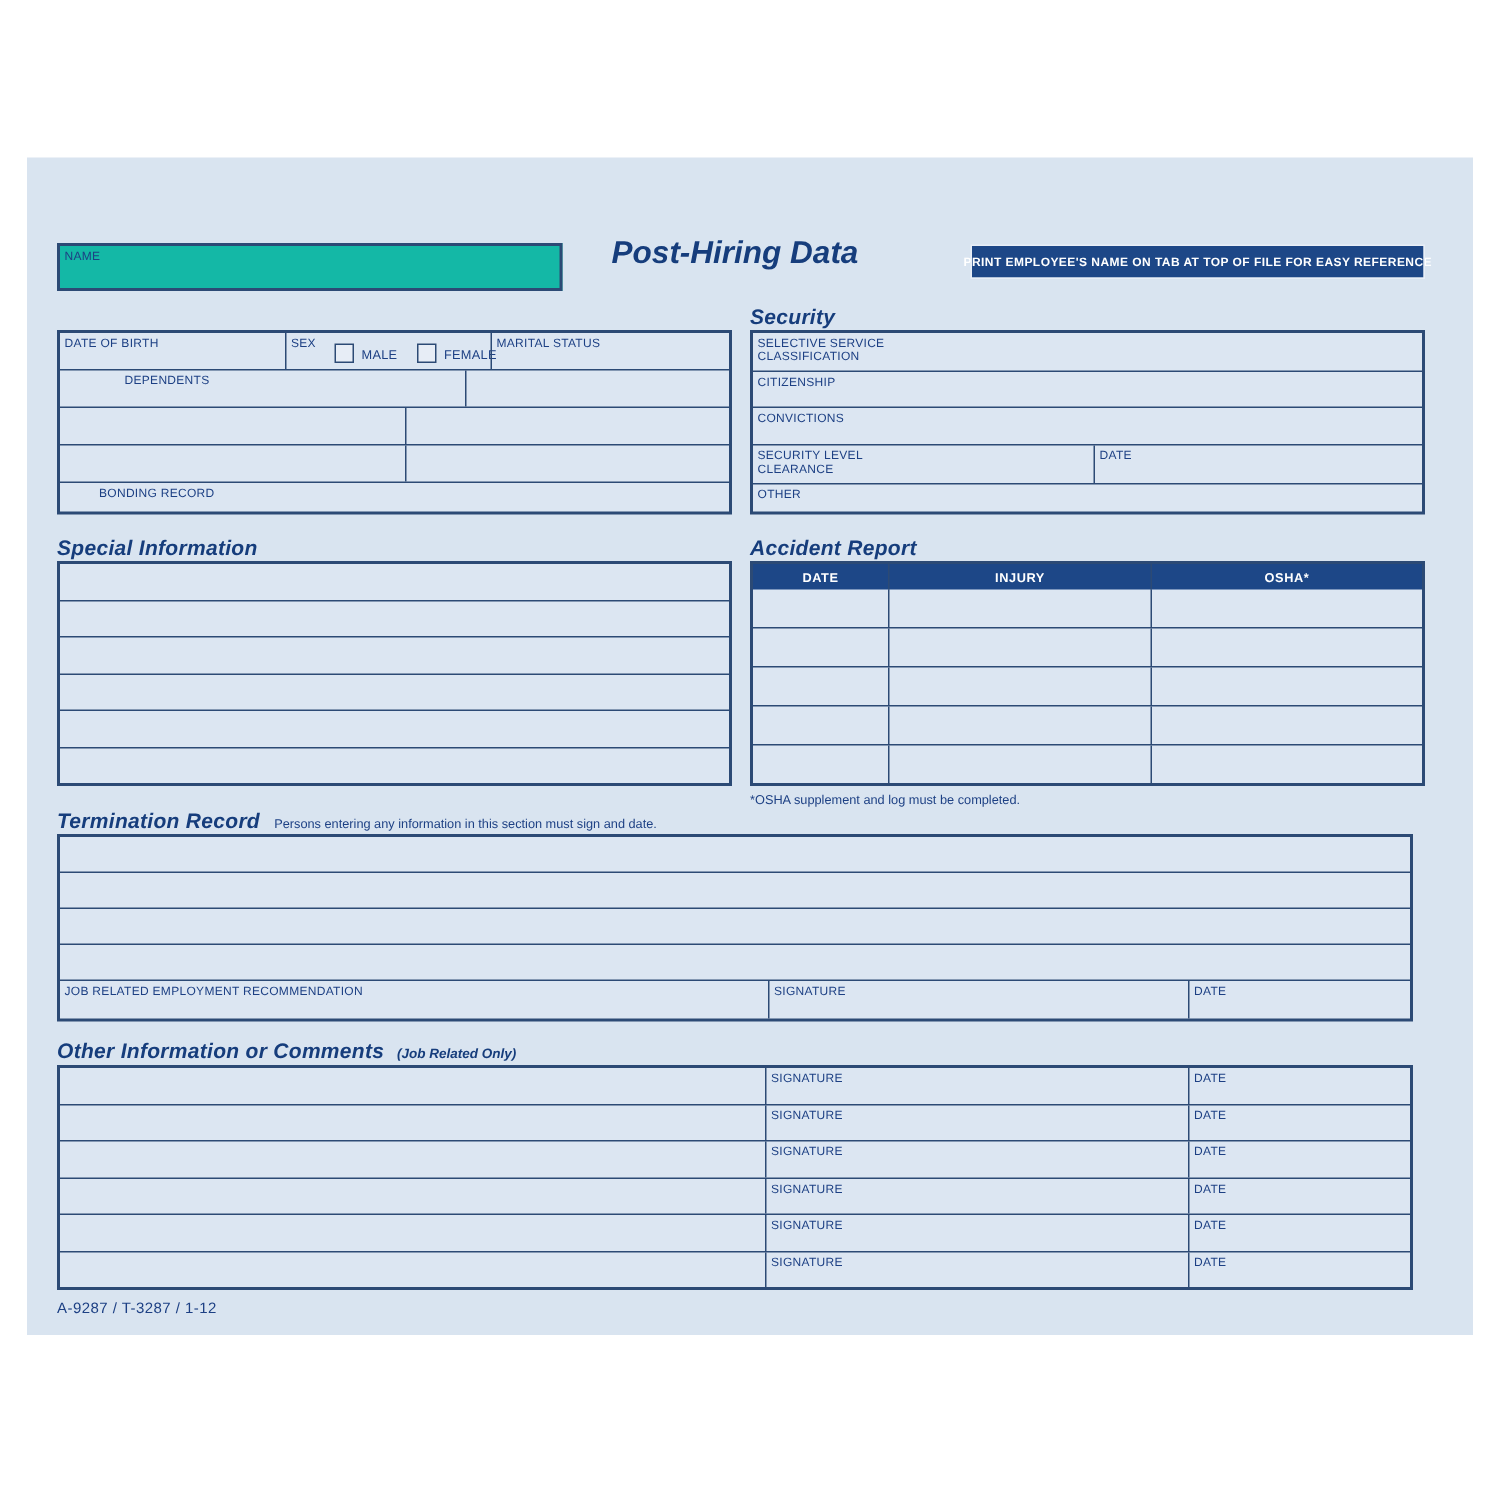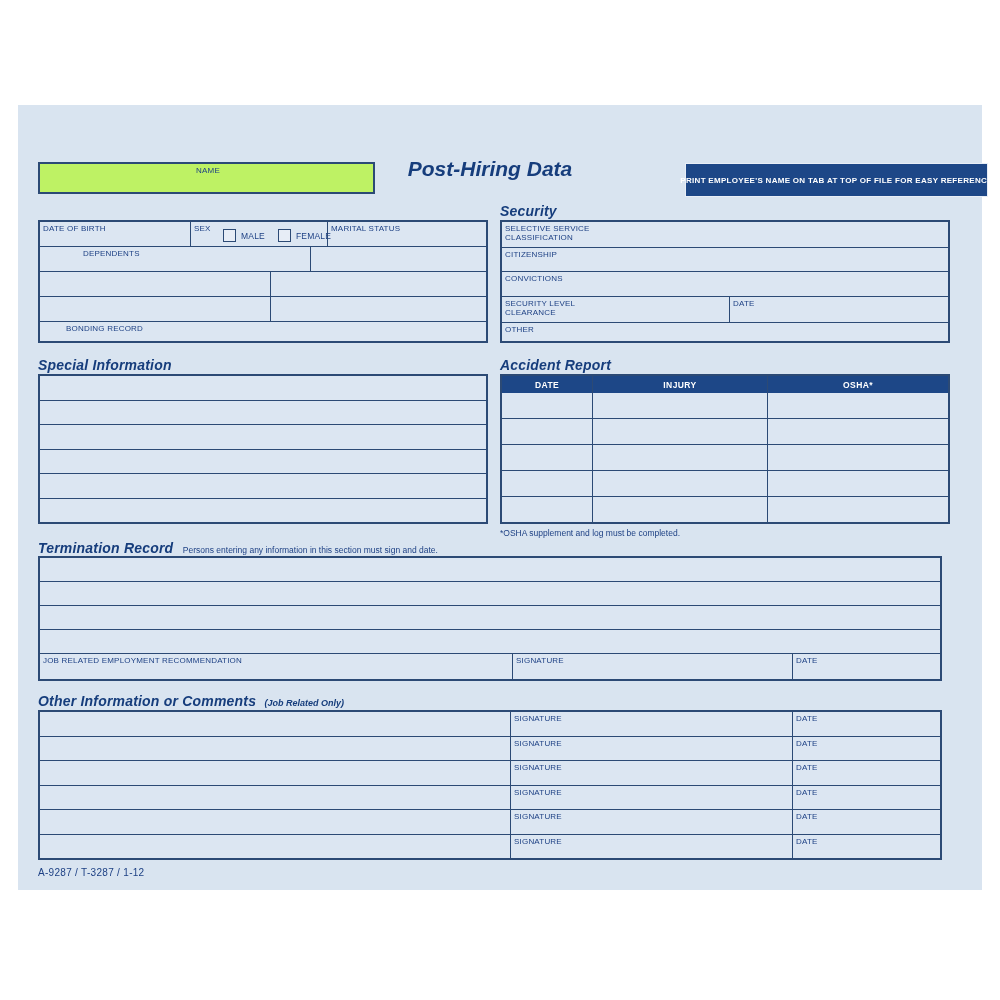--- a/index.html
+++ b/index.html
@@ -36,21 +36,21 @@
   .lbl{
     display:block;font-size:8px;color:#1d4084;padding:2px 0 0 3px;line-height:9px;
     white-space:pre-line;letter-spacing:.2px;
   }
   .hdr-row{background:#1d4787;}
   .hdr-cell{
     color:#ffffff;font-weight:bold;font-size:8.5px;display:flex;align-items:center;
     justify-content:center;letter-spacing:.4px;
   }
   .small-note{font-size:8.5px;color:#1d4084;}
-  .name-box{border:2px solid #2c4a75;background:#bef264;text-align:center;}
+  .name-box{border:2px solid #2c4a75;background:#14b8a6;}
   .checkbox{
     width:13px;height:13px;background:#e7edf6;border:1.5px solid #2c4a75;
     display:inline-block;box-sizing:border-box;
   }
   .cb-group{position:absolute;left:32px;top:7px;display:flex;align-items:center;gap:5px;}
   .cb-lbl{font-size:8.5px;color:#1d4084;margin-right:8px;letter-spacing:.2px;}
   .heading-note{font-size:8.5px;font-weight:normal;font-style:normal;color:#1d4084;margin-left:5px;}
   .heading-note-italic{font-size:9px;font-weight:bold;font-style:italic;color:#163d7c;margin-left:4px;}
   .footer-code{font-size:10px;color:#1d4084;letter-spacing:.3px;}
 </style>
@@ -58,21 +58,21 @@
 <body>
 
 <div class="page">
 
   <div class="abs name-box" style="left:20px;top:57px;width:337px;height:32px;">
     <span class="lbl">NAME</span>
   </div>
 
   <div class="abs form-title" style="left:472px;top:52px;transform:translateX(-50%);">Post-Hiring Data</div>
 
-  <div class="abs banner" style="left:668px;top:59px;width:301px;height:32px;">PRINT EMPLOYEE'S NAME ON TAB AT TOP OF FILE FOR EASY REFERENCE</div>
+  <div class="abs banner" style="left:630px;top:59px;width:301px;height:21px;">PRINT EMPLOYEE'S NAME ON TAB AT TOP OF FILE FOR EASY REFERENCE</div>
 
   <div class="abs sec-heading" style="left:20px;top:112px;">Insurance Coverage</div>
   <div class="abs tbl" style="left:20px;top:115px;width:450px;height:123px;">
     <div class="t-row" style="flex:0 0 24px;">
       <div class="t-cell" style="width:150px;">
         <span class="lbl">DATE OF BIRTH</span>
       </div>
       <div class="t-cell" style="width:137px;">
         <span class="lbl">SEX</span>
         <span class="cb-group">

